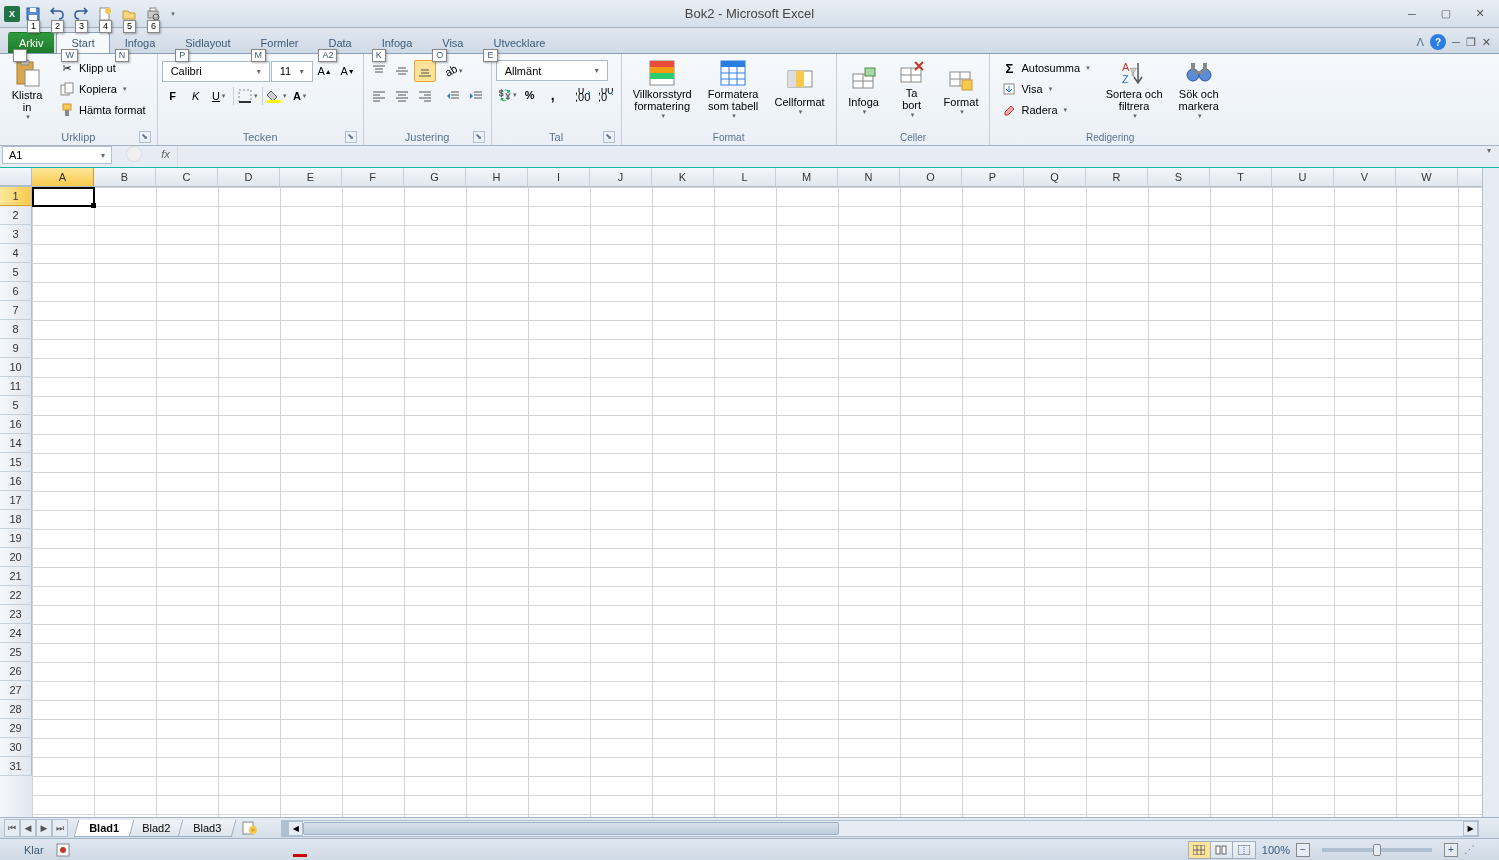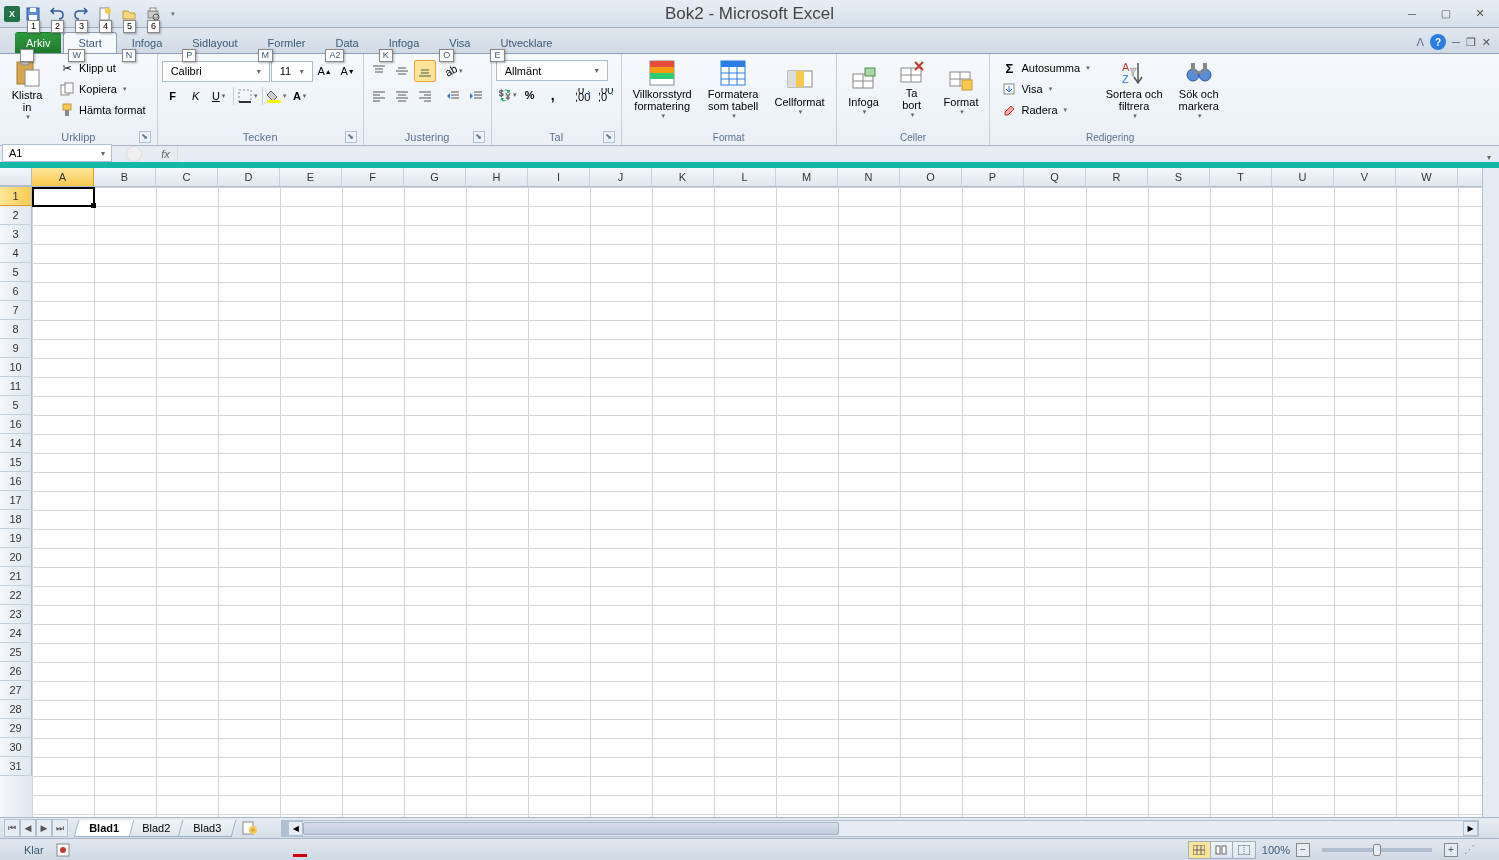--- a/index.html
+++ b/index.html
@@ -2,45 +2,45 @@
 <html><head>
 <meta charset="utf-8">
 <style>
 *{box-sizing:border-box;margin:0;padding:0;font-family:"Segoe UI",Tahoma,sans-serif;font-size:11px;user-select:none}
 body{background:#dce4ec;width:1499px;height:860px;overflow:hidden;display:flex;flex-direction:column}
 .titlebar{height:28px;background:linear-gradient(#e8eef5,#d5dfe9);display:flex;align-items:center;border-bottom:1px solid #a0b0c0;position:relative}
 .qat{display:flex;align-items:center;gap:2px;padding:0 4px}
 .excel-logo{width:16px;height:16px;background:#217346;border-radius:2px;position:relative;display:flex;align-items:center;justify-content:center;color:#fff;font-size:9px;font-weight:bold}
 .qat-btn{width:22px;height:22px;display:flex;align-items:center;justify-content:center;border:1px solid transparent;border-radius:2px;cursor:pointer;position:relative}
 .keytip{position:absolute;top:16px;left:4px;background:#fff;border:1px solid #888;padding:0 3px;font-size:9px;line-height:11px;z-index:100;box-shadow:1px 1px 2px rgba(0,0,0,.3)}
-.title-center{position:absolute;left:50%;transform:translateX(-50%);font-size:17px;color:#444}
+.title-center{position:absolute;left:50%;transform:translateX(-50%);font-size:13px;color:#444}
 .window-controls{margin-left:auto;display:flex;gap:12px;padding-right:8px}
 .win-btn{width:22px;height:18px;display:flex;align-items:center;justify-content:center;color:#555;cursor:pointer;font-size:11px}
-.tabs-row{height:26px;background:linear-gradient(#e0e7ef,#d0dae5);display:flex;align-items:end;padding-left:15px;border-bottom:1px solid #8ba0b8;position:relative}
+.tabs-row{height:26px;background:linear-gradient(#e0e7ef,#d0dae5);display:flex;align-items:end;padding-left:8px;border-bottom:1px solid #8ba0b8;position:relative}
 .tab{padding:4px 14px;font-size:11px;color:#3b5a7a;cursor:pointer;position:relative;border:1px solid transparent;border-bottom:none;border-radius:3px 3px 0 0}
 .tab.file{background:linear-gradient(#2f9b3f,#1f7a2c);color:#fff;padding:4px 10px;margin-right:2px}
 .tab.active{background:#f6f9fc;border-color:#8ba0b8;color:#3b5a7a}
 .tabs-right{margin-left:auto;display:flex;align-items:center;gap:6px;padding-right:8px;padding-bottom:3px}
 .help-circle{width:16px;height:16px;background:#2a7de1;border-radius:50%;color:#fff;font-size:10px;display:flex;align-items:center;justify-content:center;font-weight:bold}
 .ribbon{height:92px;background:linear-gradient(#f6f9fc,#eaf0f6);border-bottom:1px solid #a5b5c7;display:flex}
 .group{border-right:1px solid #c5d0dd;display:flex;flex-direction:column;padding:2px 4px 0 4px}
 .group-body{flex:1;display:flex;align-items:flex-start;gap:2px}
 .group-label{text-align:center;font-size:10px;color:#5b7290;padding:1px 0 2px;position:relative}
 .launcher{position:absolute;right:2px;bottom:2px;font-size:8px;color:#5b7290;border:1px solid #b0c0d0;width:12px;height:12px;line-height:10px;cursor:pointer}
 .big-btn{display:flex;flex-direction:column;align-items:center;justify-content:center;padding:2px 6px;cursor:pointer;border:1px solid transparent;border-radius:3px;text-align:center;min-width:42px;height:66px}
 .big-icon{width:32px;height:32px;margin-bottom:1px;display:flex;align-items:center;justify-content:center}
 .small-row{display:flex;flex-direction:column;gap:1px;padding:2px}
 .sm-btn{display:flex;align-items:center;gap:4px;padding:1px 4px;cursor:pointer;border:1px solid transparent;border-radius:2px;height:20px}
 .sm-ico{width:16px;height:16px;display:flex;align-items:center;justify-content:center}
 .combo{background:#fff;border:1px solid #abc;height:21px;display:flex;align-items:center;padding:0 8px;font-size:11px}
 .combo .dd{margin-left:auto;font-size:8px;color:#666}
 .icon-btn{width:22px;height:22px;display:flex;align-items:center;justify-content:center;cursor:pointer;border:1px solid transparent;border-radius:2px}
 .icon-btn.pressed{background:#fce39a;border-color:#e8a33d}
 .row-h{display:flex;align-items:center;gap:1px}
-.formula-bar{height:22px;background:#e6ecf3;border-bottom:6px solid #14b8a6;display:flex;align-items:flex-end}
+.formula-bar{height:22px;background:#e6ecf3;border-bottom:1px solid #14b8a6;display:flex;align-items:flex-start}
 .name-box{width:110px;background:#fff;border:1px solid #b0c0d0;height:18px;margin:0 2px;display:flex;align-items:center;padding:0 6px;font-size:11px}
 .name-box .dd{margin-left:auto;font-size:8px;color:#666}
 .fx-btn{width:24px;text-align:center;color:#666;font-style:italic;cursor:pointer;border-right:1px solid #ddd;height:100%;line-height:16px}
 .fx-input{flex:1;padding:0 4px;height:100%}
 .fb-expand{width:16px;display:flex;align-items:center;justify-content:center;color:#666;font-size:8px;margin-right:2px}
 .grid-area{flex:1;background:#fff;position:relative;display:flex;flex-direction:column;overflow:hidden}
 .col-headers{height:19px;display:flex;background:linear-gradient(#f4f7fb,#e0e7ef);border-bottom:1px solid #b0bdcd}
 .corner{width:32px;background:linear-gradient(#f4f7fb,#e0e7ef);border-right:1px solid #b0bdcd;border-bottom:1px solid #b0bdcd}
 .col-h{width:62px;text-align:center;border-right:1px solid #c5d0dd;line-height:18px;font-size:11px;color:#333;cursor:pointer}
 .col-h.sel{background:linear-gradient(#fde89a,#f9c94e);border-right-color:#d99a2b}

